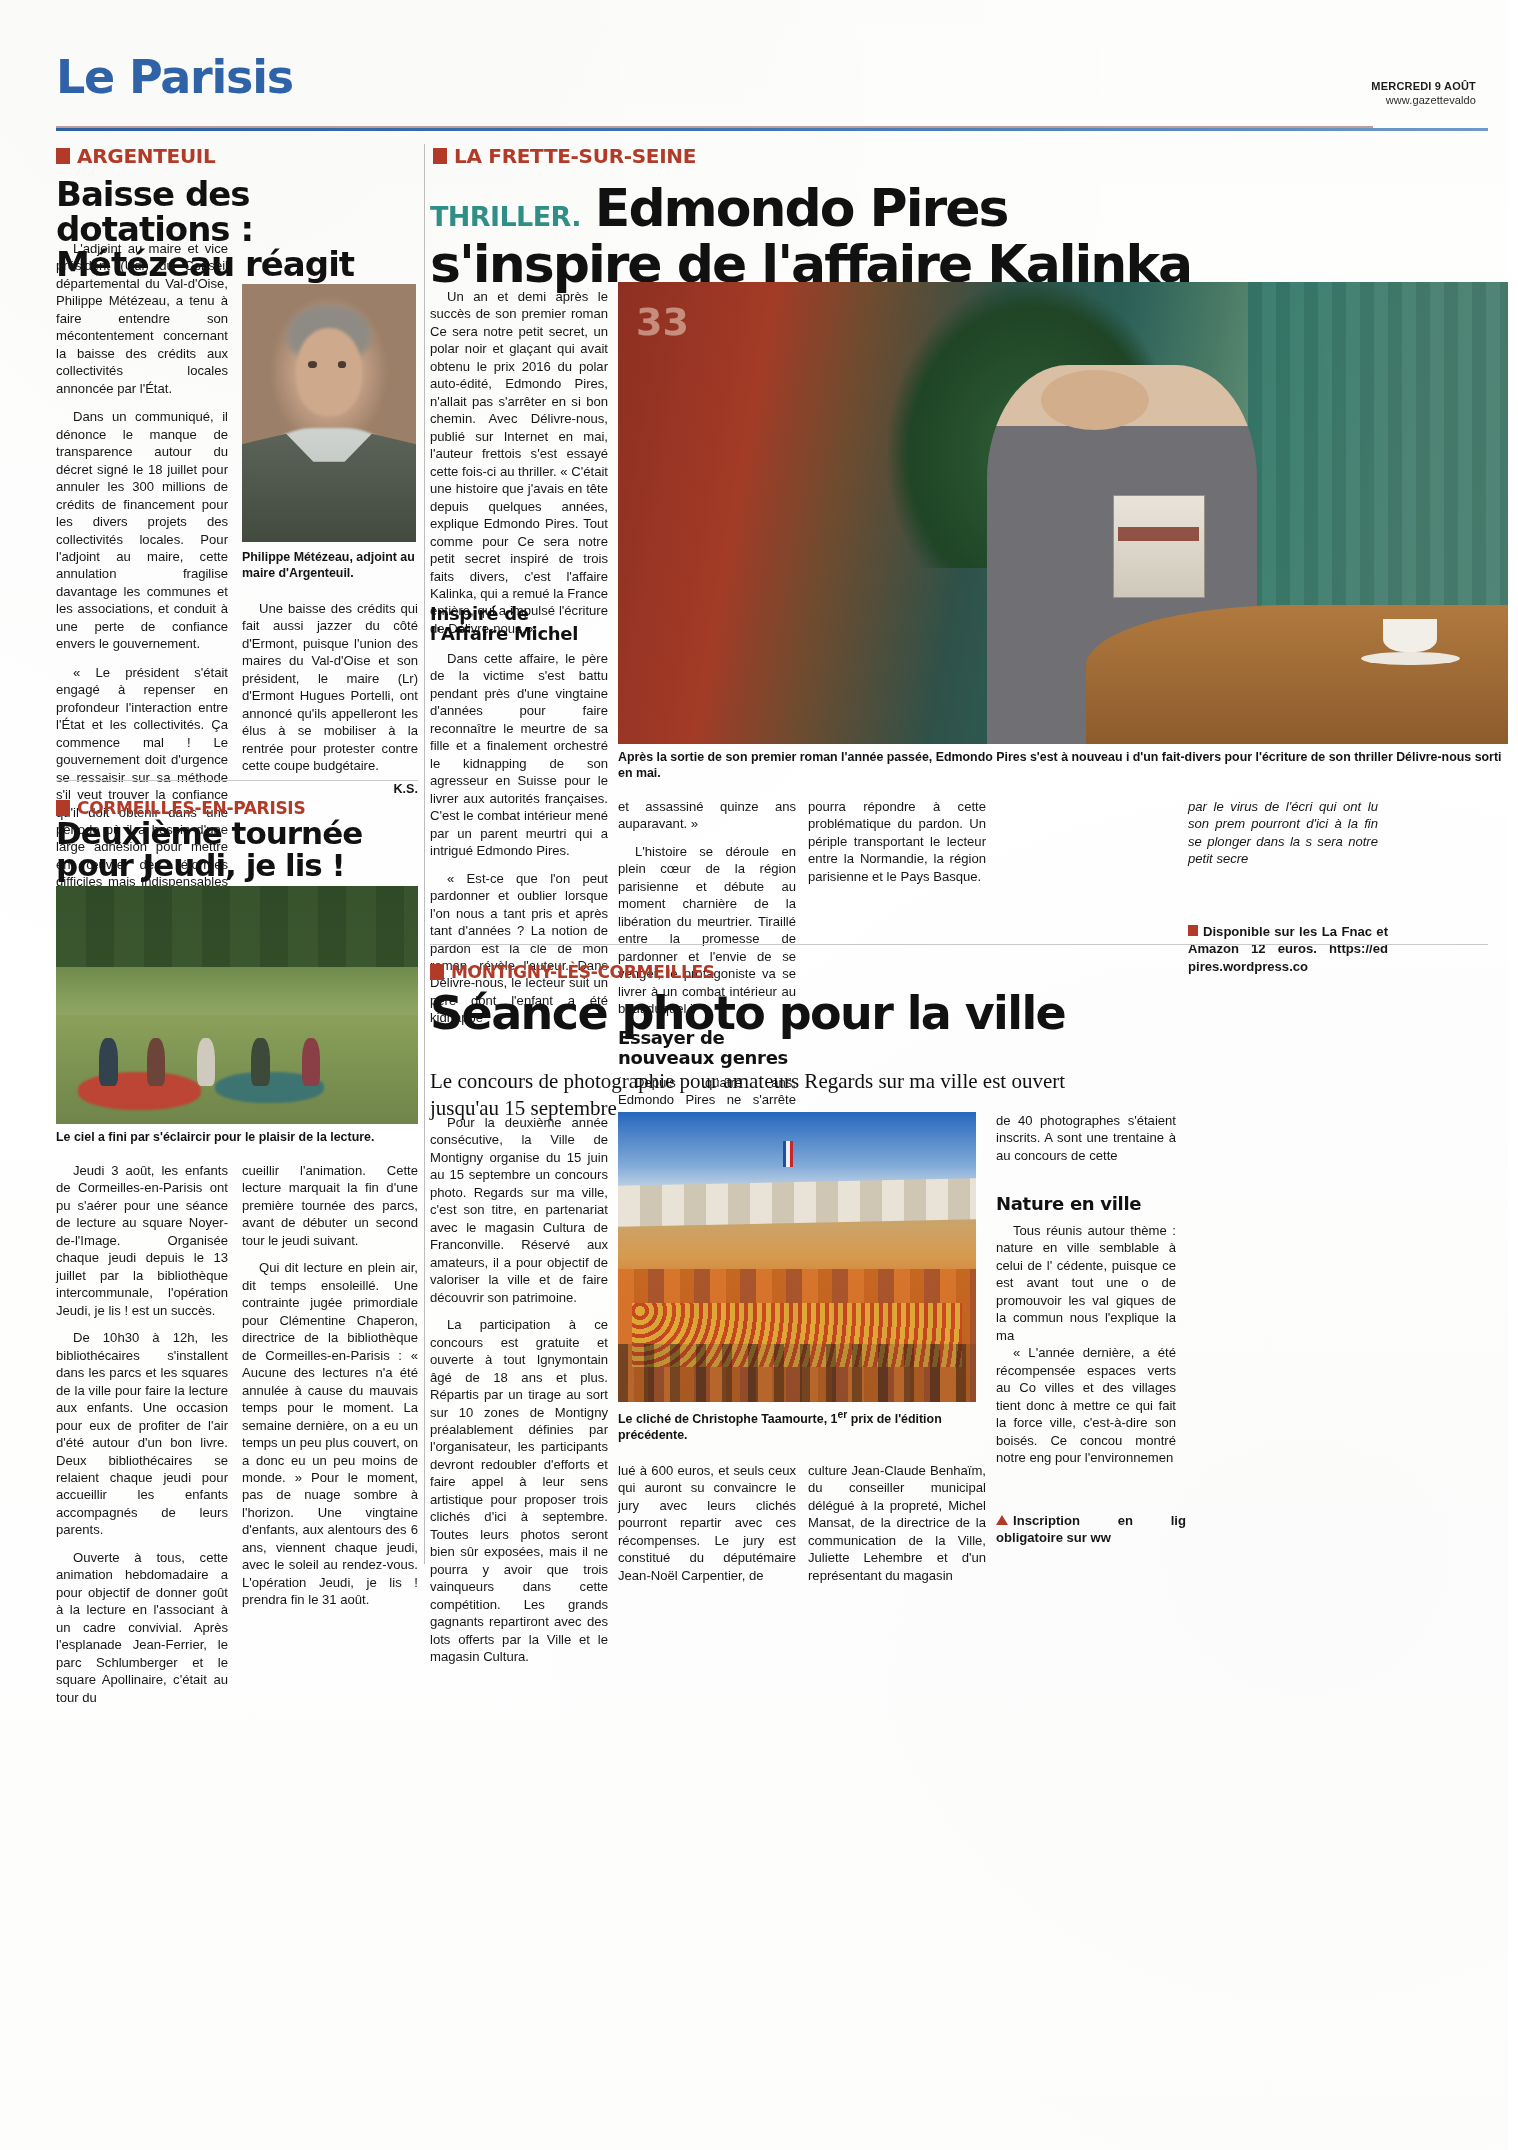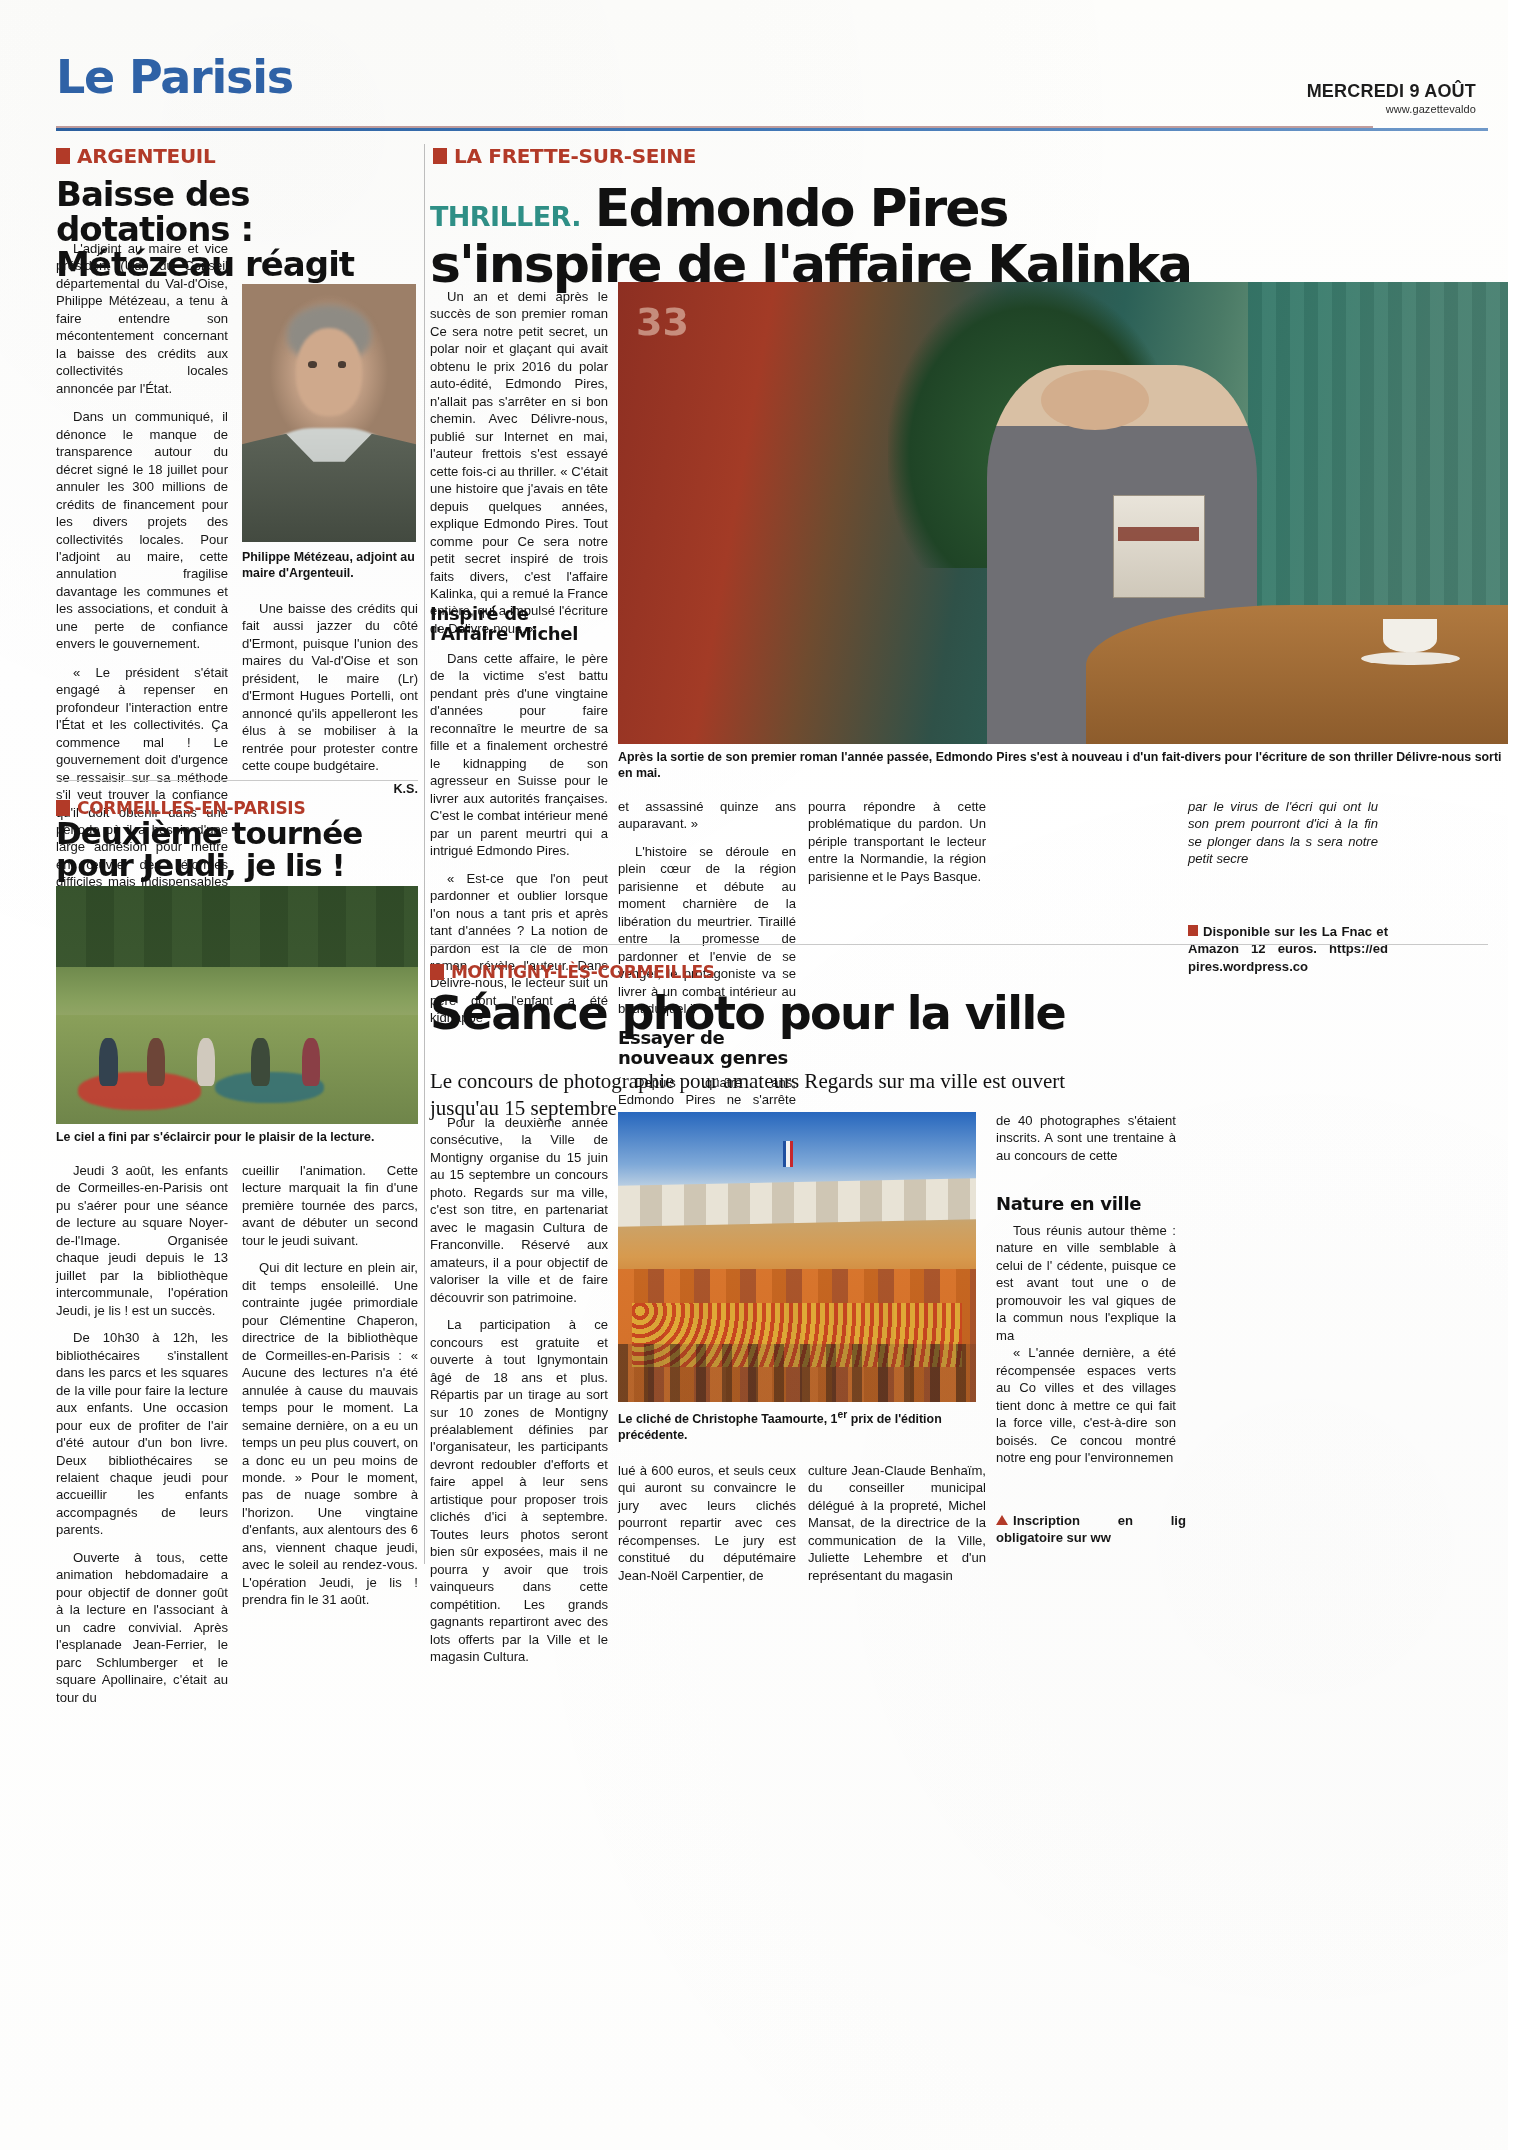--- a/index.html
+++ b/index.html
@@ -21,21 +21,21 @@
   
   .masthead{position:absolute;left:56px;top:54px;width:1420px;height:74px;}
   .masthead .logo{
     font-family:"DejaVu Sans", sans-serif;
     font-weight:bold;font-size:46px;letter-spacing:-1.2px;
     color:#2f62a6;line-height:1;
   }
   .masthead .dateblock{
     position:absolute;right:0;top:26px;text-align:right;line-height:1.25;
   }
-  .masthead .date{font-size:18px;font-weight:bold;letter-spacing:.2px;color:#1d1d1d;}
+  .masthead .date{font-size:11px;font-weight:bold;letter-spacing:.2px;color:#1d1d1d;}
   .masthead .url{font-size:11px;color:#2a2a2a;letter-spacing:.1px;}
   .rule-top{position:absolute;left:56px;top:128px;width:1432px;height:3px;
      background:linear-gradient(90deg,#2b5f9e 0%,#3d74b4 45%,#6f99c9 100%);}
   .rule-top:after{content:"";position:absolute;left:0;top:-2px;width:92%;height:1.6px;
      background:rgba(120,40,40,.45);}
 
   
   .kicker{font-family:"DejaVu Sans", sans-serif;font-weight:bold;
     font-size:20px;letter-spacing:-.3px;color:#b23a28;display:flex;align-items:center;gap:7px;}
   .kicker .sq{width:14px;height:16px;background:#b23a28;display:inline-block;flex:none;}

